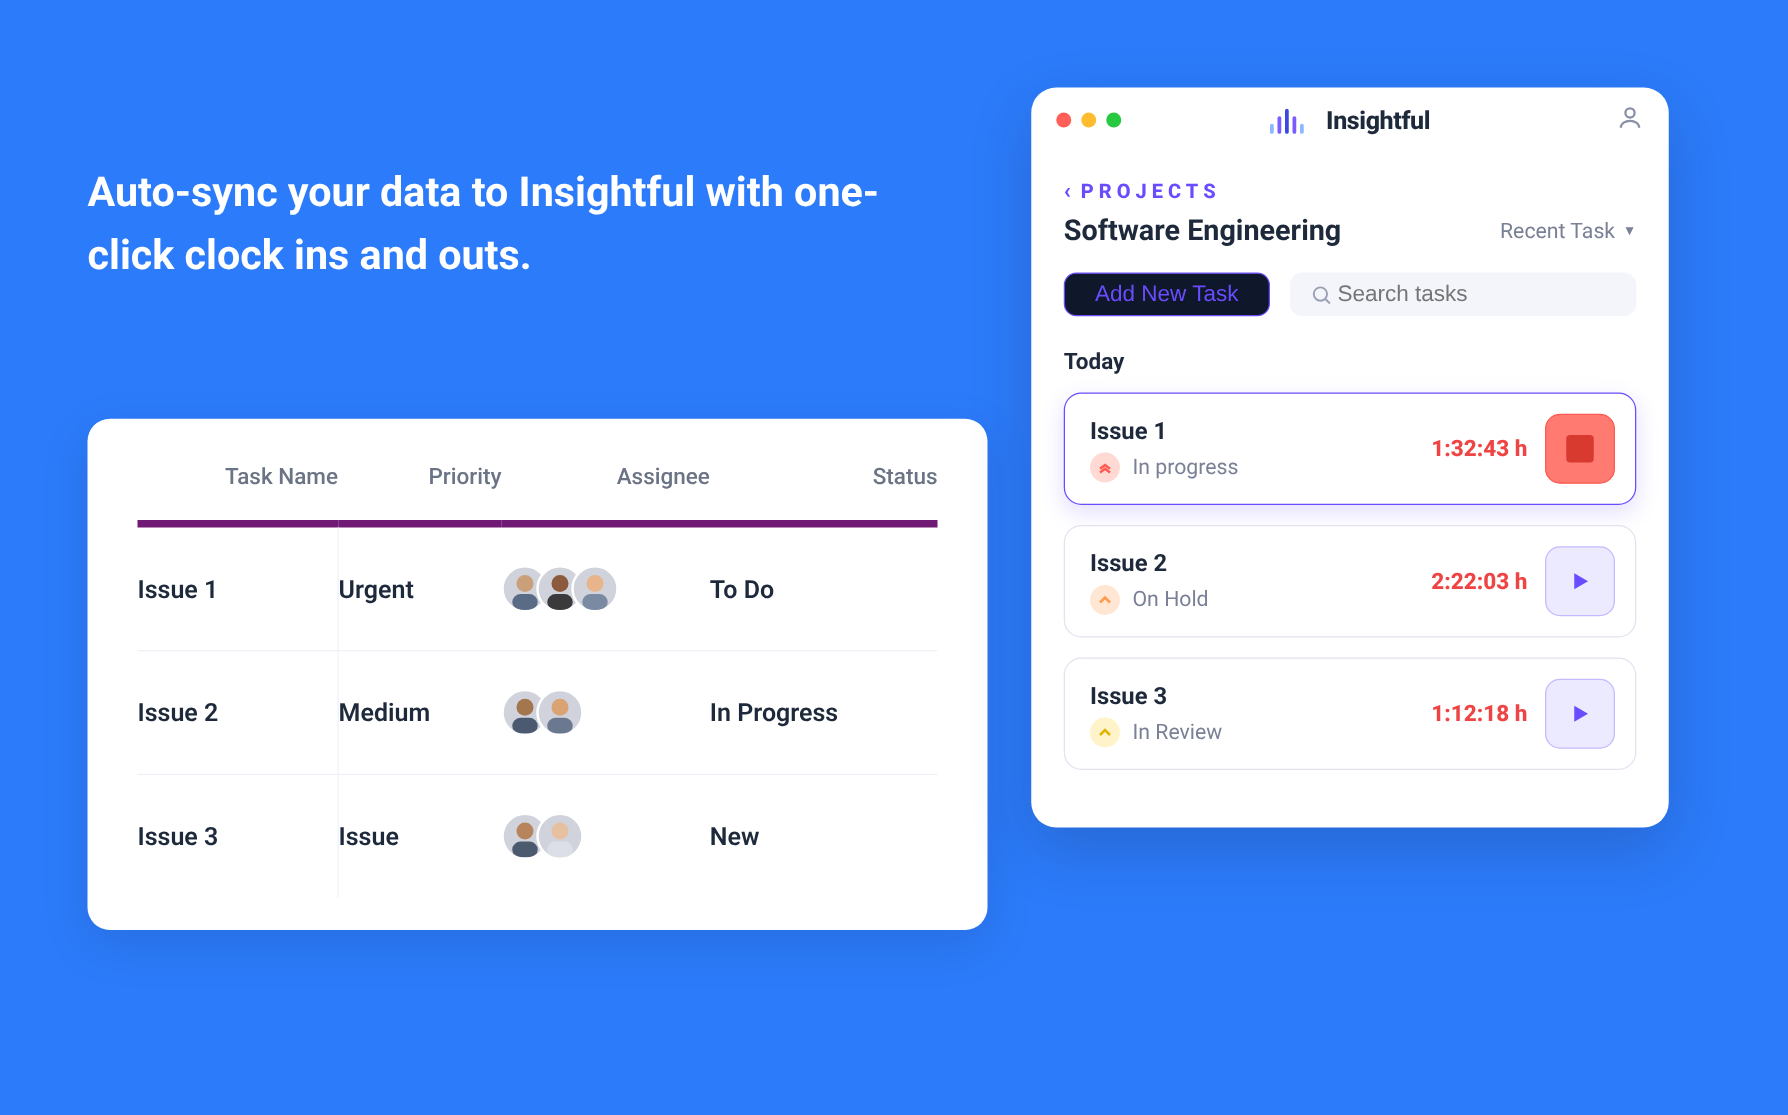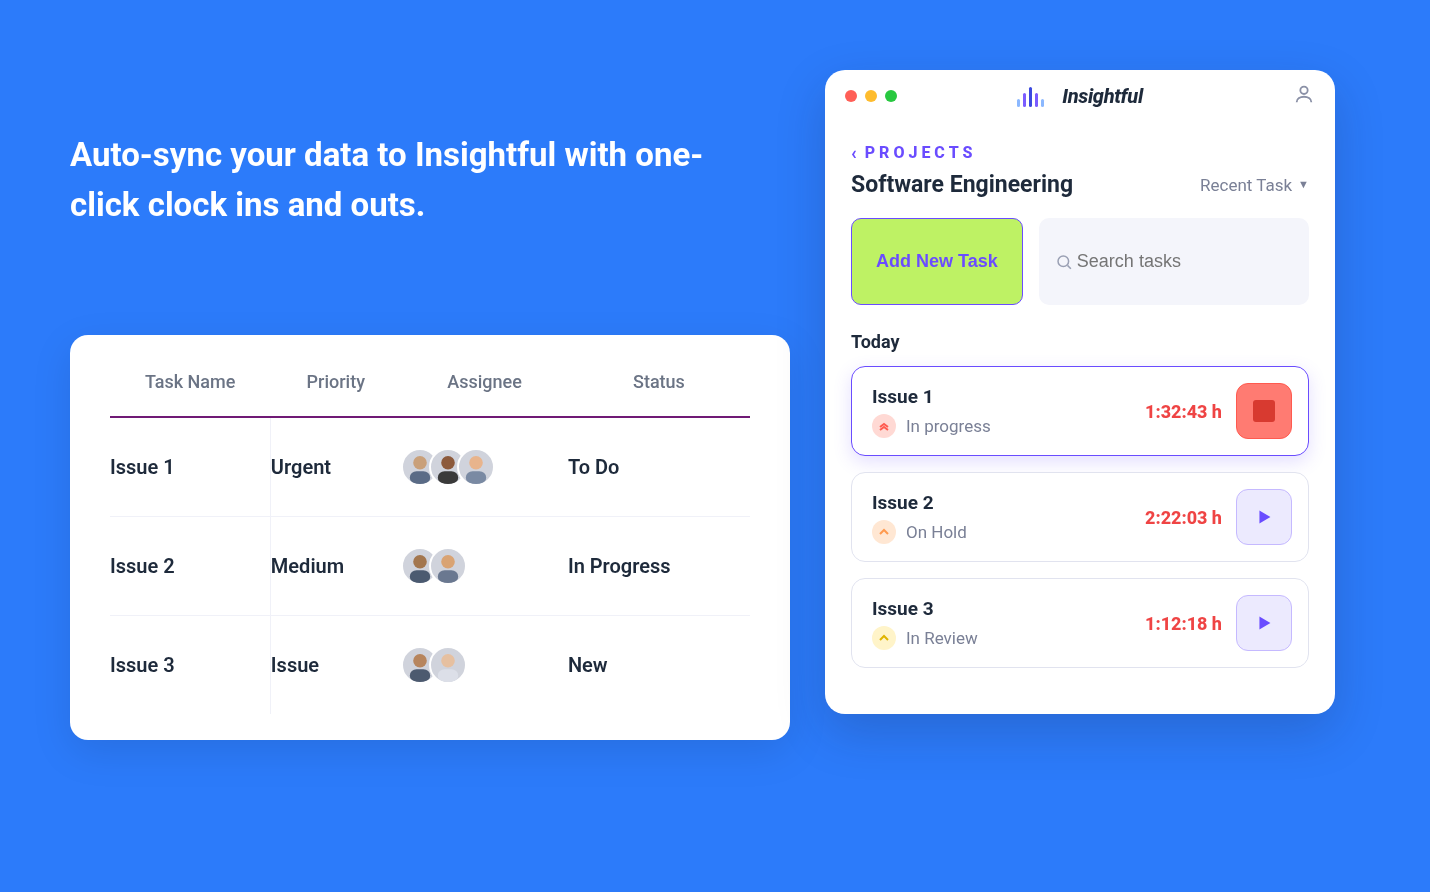--- a/index.html
+++ b/index.html
@@ -27,26 +27,26 @@
     top: 335px;
     left: 70px;
     width: 720px;
     background: #fff;
     border-radius: 18px;
     padding: 36px 40px 26px;
     box-shadow: 0 12px 40px rgba(0,0,0,0.10);
   }
   .tbl { width: 100%; border-collapse: collapse; }
   .tbl thead th {
-    text-align: center;
+    text-align: right;
     color: #6b7485;
     font-weight: 500;
     font-size: 18px;
     padding-bottom: 24px;
-    border-bottom: 2px solid #701a75;
+    border-bottom: 6px solid #701a75;
   }
   .tbl tbody td {
     padding: 30px 0;
     border-bottom: 1px solid #f0f1f8;
     color: #1e2a3b;
     font-size: 20px;
     font-weight: 600;
     vertical-align: middle;
   }
   .tbl tbody tr:last-child td { border-bottom: none; }
@@ -85,21 +85,20 @@
   }
   .traffic { display: flex; gap: 8px; }
   .tl-dot { width: 12px; height: 12px; border-radius: 50%; }
   .tl-red { background: #ff5f57; }
   .tl-yellow { background: #febc2e; }
   .tl-green { background: #28c840; }
   .brand {
     position: absolute; left:0; right:0;
     display:flex; align-items:center; justify-content:center; gap:18px;
     pointer-events:none;
-    font-style:italic;
   }
   .brand-text { font-weight: 800; color:#1e2a3b; font-size:20px; letter-spacing:-0.3px; }
   .brand-logo { display:flex; align-items:flex-end; gap:3px; height:22px; }
   .brand-logo span { width:3px; border-radius:2px; background:#7b5cff; }
   .brand-logo span:nth-child(1){height:8px;background:#8bb8ff;}
   .brand-logo span:nth-child(2){height:14px;background:#7b5cff;}
   .brand-logo span:nth-child(3){height:20px;background:#3b49df;}
   .brand-logo span:nth-child(4){height:14px;background:#7b5cff;}
   .brand-logo span:nth-child(5){height:8px;background:#8bb8ff;}
   .user-icon { position:absolute; right:20px; color:#8a90a6; }
@@ -114,22 +113,22 @@
   .proj-row {
     display:flex; justify-content:space-between; align-items:center;
     margin-bottom:20px;
   }
   .proj-title { font-size:23px; font-weight:700; color:#1e2a3b; }
   .sort { color:#7a8096; font-size:17px; display:flex; align-items:center; gap:6px; }
   .sort .tri { font-size:11px; }
 
   .controls { display:flex; gap:16px; margin-bottom:26px; }
   .btn-add {
-    border:1.5px solid #6a4cff; color:#6a4cff; background:#bef264;
-    border-radius:10px; padding:32px 24px; font-size:18px; font-weight:700;
+    border:1.5px solid #6a4cff; color:#6a4cff; background:#0f172a;
+    border-radius:10px; padding:6px 24px; font-size:18px; font-weight:400;
     cursor:pointer;
   }
   .search-box {
     flex:1; background:#f4f5fb; border-radius:10px;
     display:flex; align-items:center; padding:0 16px; gap:4px;
   }
   .search-box svg { width:20px; height:20px; color:#9aa0b4; }
   .search-box input {
     border:none; background:transparent; outline:none;
     font-size:18px; color:#6b7485; width:100%;

